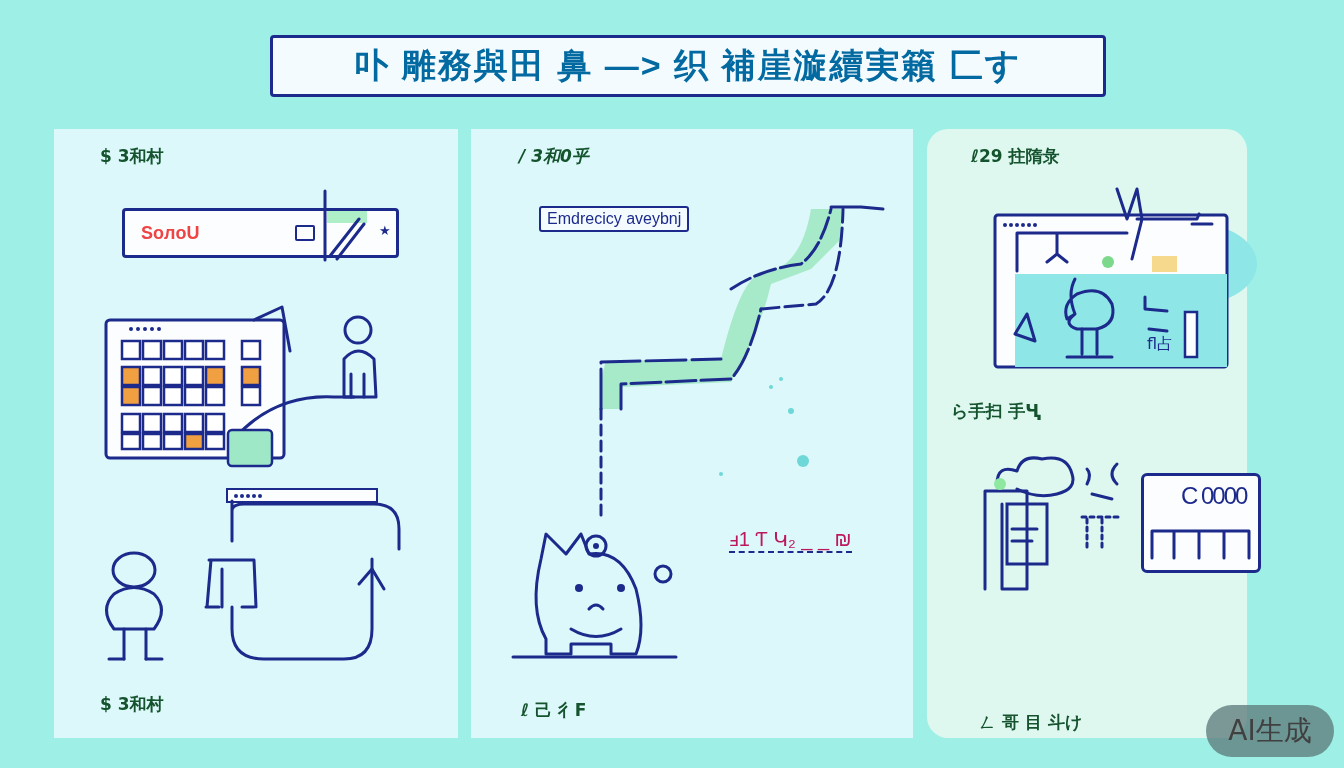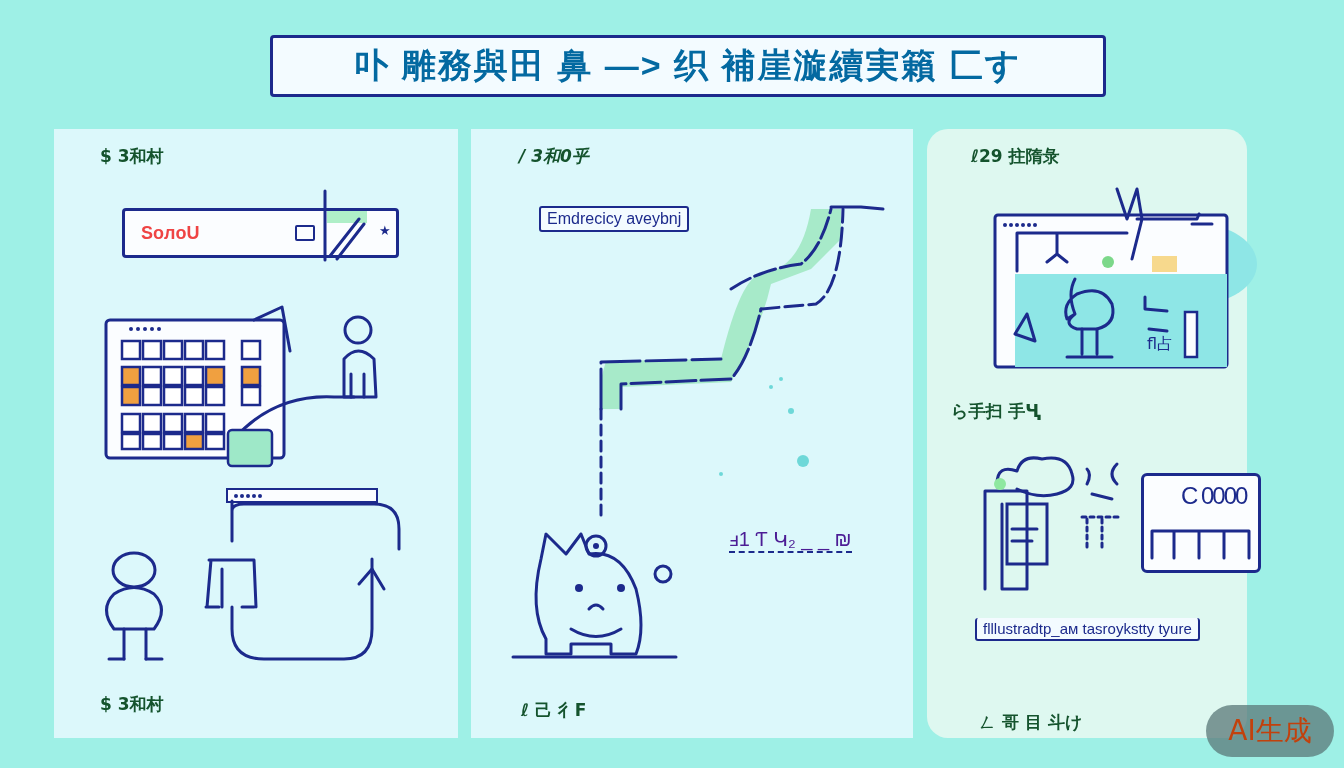--- a/index.html
+++ b/index.html
@@ -31,21 +31,21 @@
     .boxed-label {
       position: absolute; border: 2px solid #1c2a8c; border-radius: 3px;
       background: #f3fbff; padding: 2px 6px; font-size: 16px; color: #1c2a8c;
       white-space: nowrap;
     }
     svg { position: absolute; overflow: visible; }
     .stroke { fill: none; stroke: #1c2a8c; stroke-width: 3; stroke-linecap: round; stroke-linejoin: round; }
     .badge {
       position: absolute; left: 1206px; top: 705px; width: 128px; height: 52px;
       border-radius: 26px; background: rgba(90,120,120,0.75);
-      color: #c2410c; font-size: 28px; display: flex; align-items: center; justify-content: center;
+      color: #404040; font-size: 28px; display: flex; align-items: center; justify-content: center;
       font-family: "DejaVu Sans", sans-serif;
     }
   </style>
 </head>
 <body>
 
 <div class="title-box">
   <span>卟 雕務與田 鼻 —&gt; 织 補崖漩續実籟 匚す</span>
 </div>
 
@@ -153,21 +153,21 @@
     <path class="stroke" d="M360 78 L390 78 M390 78 L412 80"></path>
     <path class="stroke" d="M130 280 L130 390" stroke-dasharray="10 6" stroke-width="2.5"></path>
     <g fill="#6ed8d8">
       <circle cx="332" cy="332" r="6"></circle>
         <circle cx="300" cy="258" r="2"></circle>
         <circle cx="320" cy="282" r="3"></circle>
         <circle cx="250" cy="345" r="2"></circle>
         <circle cx="310" cy="250" r="2"></circle>
     </g>
   </svg>
-  <div style="position:absolute;left:258px;top:398px;font-size:20px;color:#4c1d95;border-bottom:2px dashed #1c2a8c;white-space:nowrap;">ⅎ1 Ƭ Կ₂ _ _ ₪</div>
+  <div style="position:absolute;left:258px;top:398px;font-size:20px;color:#be185d;border-bottom:2px dashed #1c2a8c;white-space:nowrap;">ⅎ1 Ƭ Կ₂ _ _ ₪</div>
 
   <svg width="442" height="609" style="left:0;top:0;">
     <path class="stroke" d="M70 430 Q58 480 75 510 L75 525 L100 525 L100 515 L140 515 L140 525 L165 525 Q175 500 165 460 Q150 420 118 425 L110 405 L95 425 L75 405 Z" fill="#fff" stroke-width="3.5"></path>
     <circle class="stroke" cx="125" cy="417" r="10" fill="#fff"></circle>
     <circle cx="125" cy="417" r="3" fill="#1c2a8c"></circle>
     <circle class="stroke" cx="192" cy="445" r="8" fill="#fff"></circle>
     <circle cx="108" cy="459" r="4" fill="#1c2a8c"></circle>
     <circle cx="150" cy="459" r="4" fill="#1c2a8c"></circle>
     <path class="stroke" d="M118 480 Q125 472 132 480"></path>
     <path class="stroke" d="M100 500 Q125 515 150 500"></path>
@@ -216,20 +216,19 @@
     <path class="stroke" d="M160 340 Q165 345 160 355 M190 335 Q180 345 190 355 M165 365 L185 370" stroke-width="2"></path>
     <path class="stroke" d="M160 390 L160 420 M175 390 L175 420 M155 388 L195 388" stroke-width="2" stroke-dasharray="4 4"></path>
   </svg>
   <div style="position:absolute;left:214px;top:344px;width:120px;height:100px;border:3px solid #1c2a8c;border-radius:6px;background:#fbfdff;">
     <span style="position:absolute;left:8px;top:6px;font-size:24px;font-weight:normal;color:#1c2a8c;letter-spacing:-2px;margin-left:29px;">C 0000</span>
     <svg width="120" height="100" style="left:0;top:0;">
       <path class="stroke" d="M8 82 L8 55 L105 55 L105 82 M30 55 L30 82 M55 55 L55 82 M80 55 L80 82"></path>
     </svg>
   </div>
 
-  <div class="boxed-label" style="left:48px;top:489px;font-size:15px;border-top:none;">flllustradtp_aм tasroykstty tyure</div>
 
   <div class="label" style="left:52px;top:582px;">ㄥ 哥 目 斗け</div>
 </div>
 
 <div class="badge">
   <span>AI生成</span>
 </div>
 
 </body></html>

